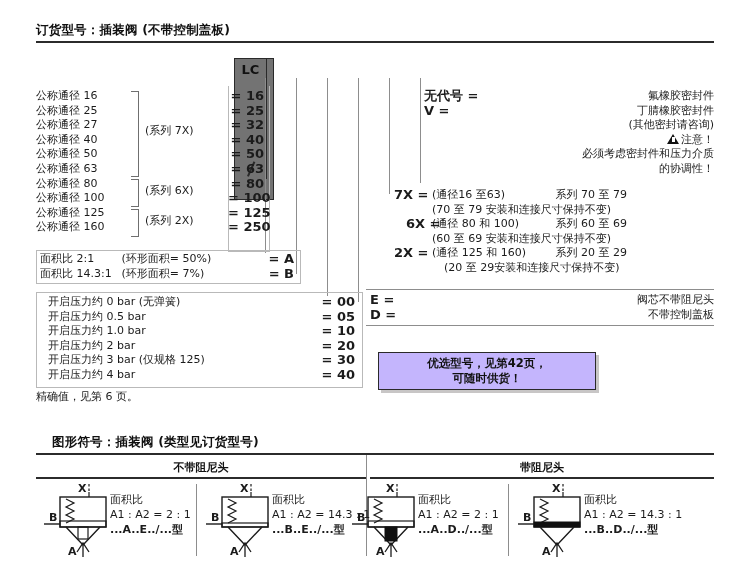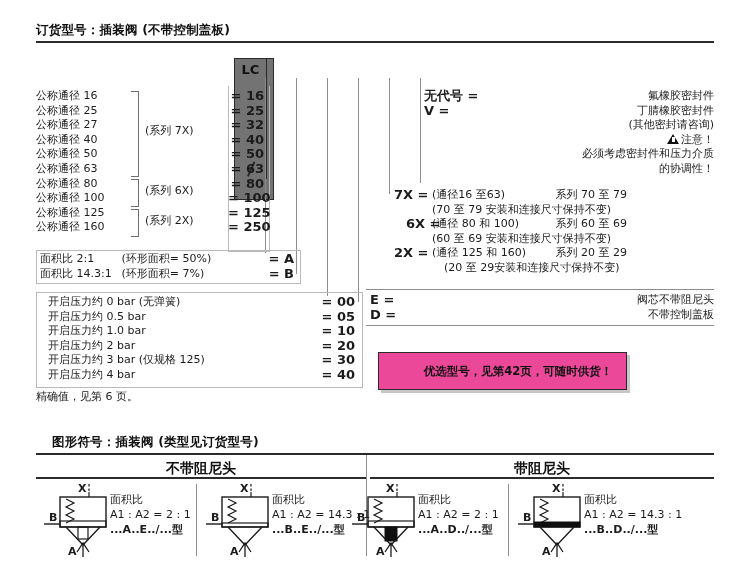--- a/index.html
+++ b/index.html
@@ -51,30 +51,30 @@
 
   
   .warn-tri{display:inline-block;width:0;height:0;vertical-align:-1px;
     border-left:6px solid transparent;border-right:6px solid transparent;
     border-bottom:10px solid #111;position:relative;margin-right:2px;}
   .warn-tri:after{content:"";position:absolute;left:-1.5px;top:3.5px;
     width:3px;height:5px;background:#fff;}
 
   
   .banner{
-    position:absolute;border:1.4px solid #2a2a2a;background:#ec4899;
+    position:absolute;border:1.4px solid #2a2a2a;background:#c4b5fd;
     box-shadow:3px 3px 0 #c8c6c6;
-    display:flex;flex-direction:row;align-items:center;justify-content:center;
-    font-weight:bold;font-size:11.5px;color:#111;line-height:15px;padding-left:31px;
+    display:flex;flex-direction:column;align-items:center;justify-content:center;
+    font-weight:bold;font-size:11.5px;color:#111;line-height:15px;
   }
 
   
   .panel-rule{position:absolute;background:#2b2b2b;height:1.6px;}
   .panel-sep{position:absolute;background:#8d8d8d;width:1px;}
-  .grp-title{position:absolute;font-weight:bold;font-size:14px;color:#111;
+  .grp-title{position:absolute;font-weight:bold;font-size:11px;color:#111;
     white-space:nowrap;text-align:center;}
   .sym-text{position:absolute;white-space:nowrap;font-size:11px;line-height:15px;color:#1b1b1b;}
   .sym-text .ttl{display:block;}
   .sym-text .ratio{display:block;}
   .sym-text .model{display:block;font-weight:bold;}
 
   
   .sym{position:absolute;}
 </style>
 </head>

